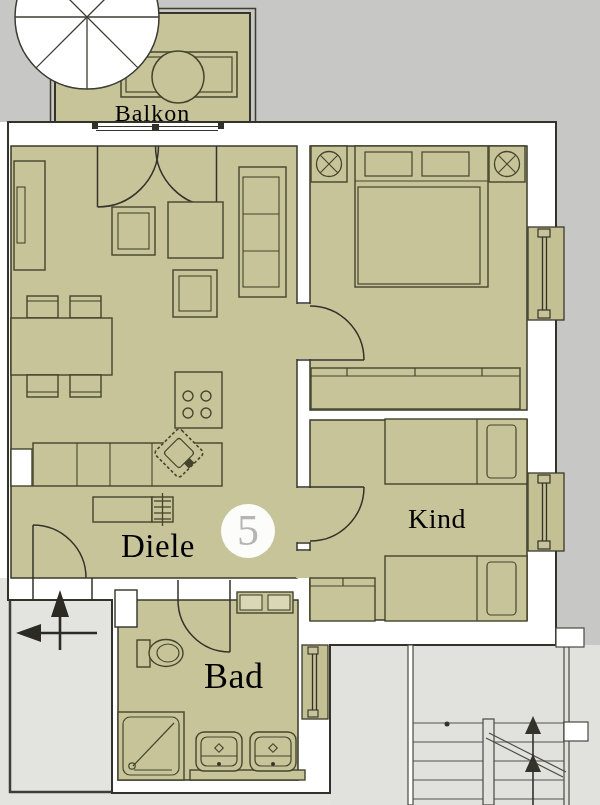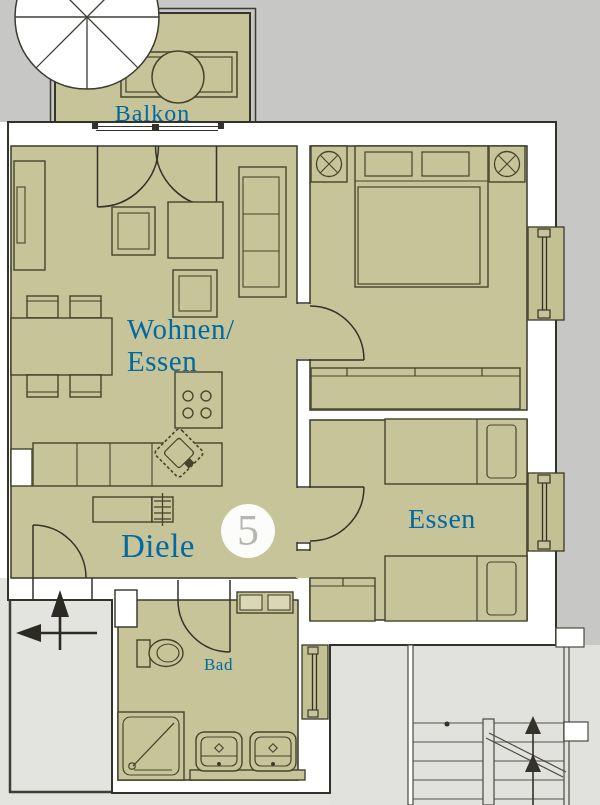--- a/index.html
+++ b/index.html
@@ -3,29 +3,29 @@
 <meta charset="utf-8">
 <style>
   html,body{margin:0;padding:0;background:#ffffff;}
   .stage{
     position:relative;width:600px;height:805px;overflow:hidden;
     font-family:"Liberation Serif","DejaVu Serif",serif;
     background:#ffffff;
   }
   .stage svg{position:absolute;left:0;top:0;}
   .room-label{
-    position:absolute;color:#0369a1;white-space:pre;
+    position:absolute;color:#000000;white-space:pre;
     -webkit-user-select:none;user-select:none;
   }
   .lbl-balkon{left:55px;top:100px;width:195px;text-align:center;font-size:24px;letter-spacing:1px;}
   .lbl-wohnen{left:127px;top:313px;font-size:29px;line-height:32px;letter-spacing:0.5px;}
   .lbl-schlafen{left:386px;top:321px;font-size:28px;letter-spacing:0.5px;}
   .lbl-kind{left:408px;top:503px;font-size:28px;letter-spacing:0.5px;}
   .lbl-diele{left:121px;top:528px;font-size:33px;letter-spacing:0.5px;}
-  .lbl-bad{left:204px;top:655px;font-size:17px;letter-spacing:0.5px;}
+  .lbl-bad{left:204px;top:655px;font-size:36px;letter-spacing:0.5px;}
   .unit-badge{
     position:absolute;left:221px;top:504px;width:54px;height:54px;
     border-radius:50%;background:#fcfcfa;
     display:flex;align-items:center;justify-content:center;
   }
   .unit-badge span{font-size:44px;color:#b5b5b2;line-height:1;}
 </style>
 </head>
 <body>
 
@@ -319,20 +319,19 @@
 
   <g>
     <line x1="60" y1="650" x2="60" y2="615" stroke="#2b2b24" stroke-width="2.6"></line>
     <polygon points="60,590 51,617 69,617" fill="#2b2b24"></polygon>
     <line x1="97" y1="633" x2="38" y2="633" stroke="#2b2b24" stroke-width="2.6"></line>
     <polygon points="16,633 41,624 41,642" fill="#2b2b24"></polygon>
   </g>
 </svg>
 
   <div class="room-label lbl-balkon">Balkon</div>
-  <div class="room-label lbl-wohnen"><span>Wohnen/</span><br><span>Essen</span></div>
-  <div class="room-label lbl-kind">Essen</div>
+  <div class="room-label lbl-kind">Kind</div>
   <div class="room-label lbl-diele">Diele</div>
   <div class="room-label lbl-bad">Bad</div>
   <div class="unit-badge">
       <span>5</span>
     </div>
 </div>
 
 </body></html>

